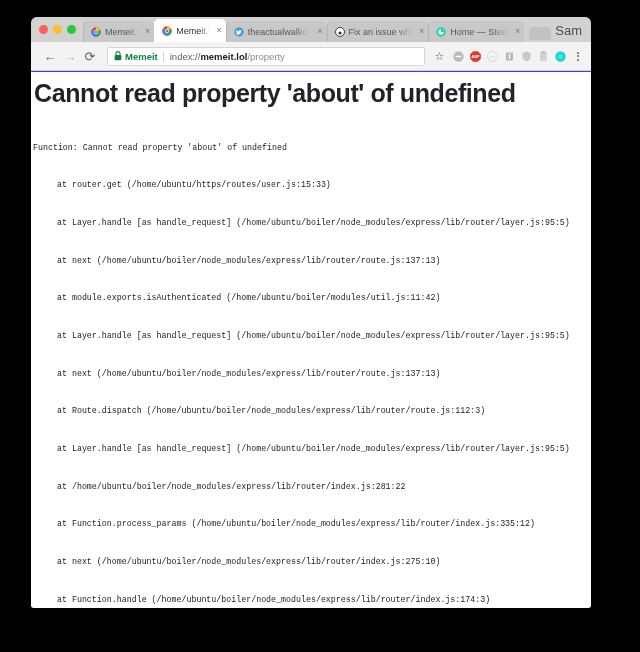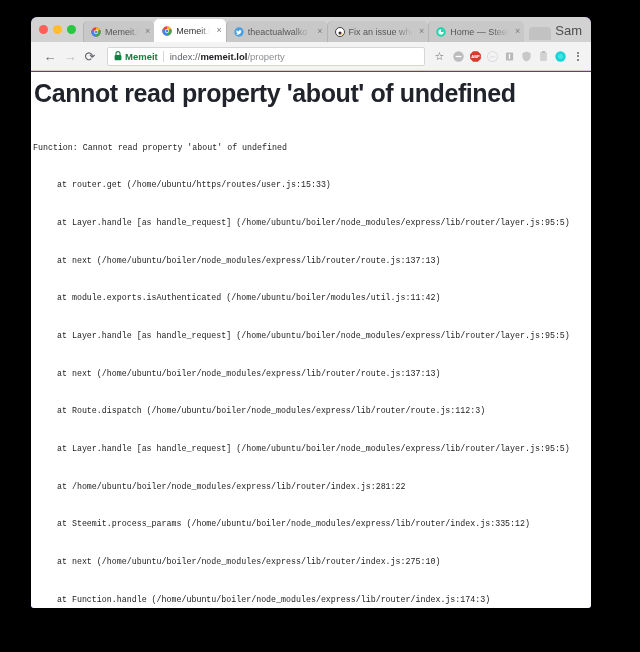--- a/index.html
+++ b/index.html
@@ -329,21 +329,21 @@
       <div>Function: Cannot read property 'about' of undefined</div>
       <div class="stack-frame">at router.get (/home/ubuntu/https/routes/user.js:15:33)</div>
       <div class="stack-frame">at Layer.handle [as handle_request] (/home/ubuntu/boiler/node_modules/express/lib/router/layer.js:95:5)</div>
       <div class="stack-frame">at next (/home/ubuntu/boiler/node_modules/express/lib/router/route.js:137:13)</div>
       <div class="stack-frame">at module.exports.isAuthenticated (/home/ubuntu/boiler/modules/util.js:11:42)</div>
       <div class="stack-frame">at Layer.handle [as handle_request] (/home/ubuntu/boiler/node_modules/express/lib/router/layer.js:95:5)</div>
       <div class="stack-frame">at next (/home/ubuntu/boiler/node_modules/express/lib/router/route.js:137:13)</div>
       <div class="stack-frame">at Route.dispatch (/home/ubuntu/boiler/node_modules/express/lib/router/route.js:112:3)</div>
       <div class="stack-frame">at Layer.handle [as handle_request] (/home/ubuntu/boiler/node_modules/express/lib/router/layer.js:95:5)</div>
       <div class="stack-frame">at /home/ubuntu/boiler/node_modules/express/lib/router/index.js:281:22</div>
-      <div class="stack-frame">at Steemit.process_params (/home/ubuntu/boiler/node_modules/express/lib/router/index.js:335:12)</div>
+      <div class="stack-frame">at Function.process_params (/home/ubuntu/boiler/node_modules/express/lib/router/index.js:335:12)</div>
       <div class="stack-frame">at next (/home/ubuntu/boiler/node_modules/express/lib/router/index.js:275:10)</div>
       <div class="stack-frame">at Function.handle (/home/ubuntu/boiler/node_modules/express/lib/router/index.js:174:3)</div>
       
       
       
       
     </div>
   </div>
 
 </div>

